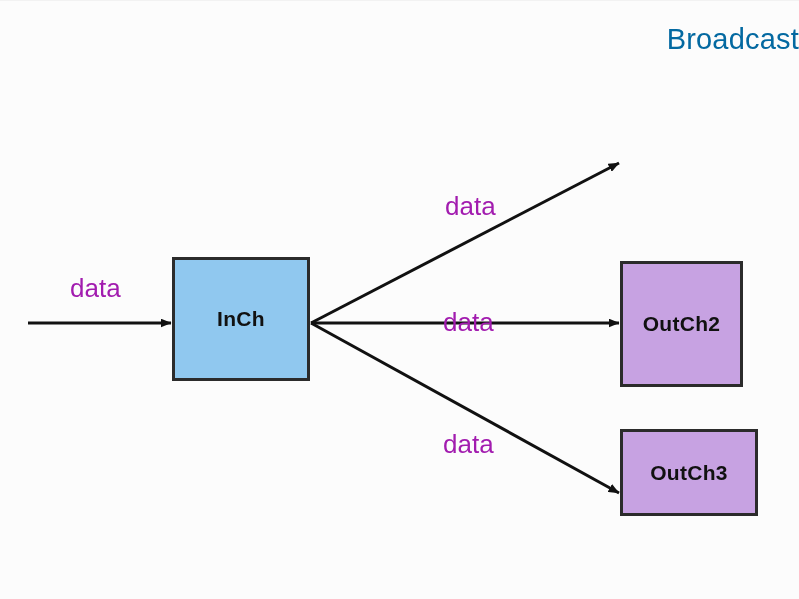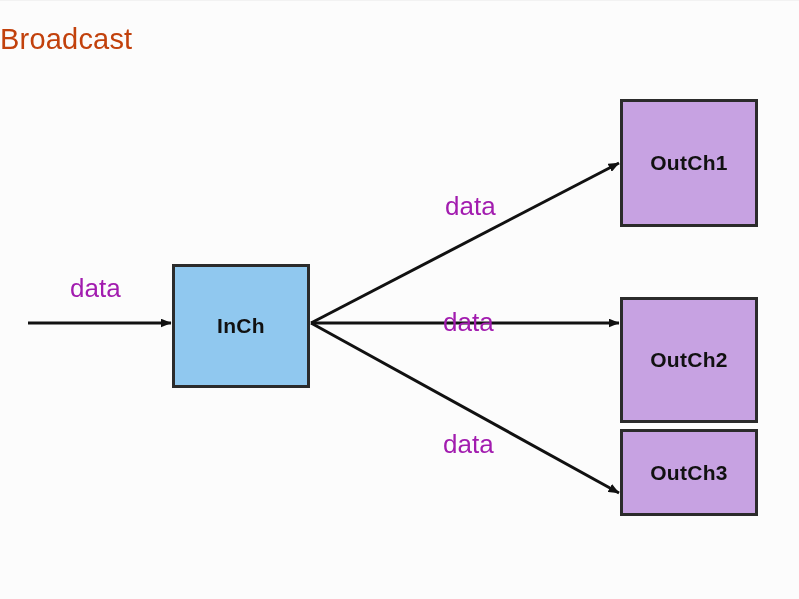--- a/index.html
+++ b/index.html
@@ -19,23 +19,23 @@
     height: 599px;
     background: #fcfcfc;
     border-top: 1px solid #f2f2f2;
     box-sizing: border-box;
   }
   #title {
     position: absolute;
     left: 0;
     top: 22px;
     width: 799px;
-    text-align: left;
+    text-align: right;
     font-size: 29px;
-    color: #c2410c;
+    color: #0369a1;
     font-weight: normal;
     letter-spacing: 0.2px;
   }
   svg#edges {
     position: absolute;
     left: 0;
     top: 0;
     width: 799px;
     height: 599px;
   }
@@ -50,23 +50,23 @@
     font-weight: bold;
     color: #111111;
     letter-spacing: 0.3px;
   }
   .node.in {
     background: #90c8ef;
   }
   .node.out {
     background: #c7a2e2;
   }
-  #node-inch  { left: 172px; top: 263px; width: 138px; height: 124px; }
+  #node-inch  { left: 172px; top: 256px; width: 138px; height: 124px; }
   #node-out1  { left: 620px; top: 98px;  width: 138px; height: 128px; }
-  #node-out2  { left: 620px; top: 260px; width: 138px; height: 126px; margin-top: 36px; }
+  #node-out2  { left: 620px; top: 260px; width: 123px; height: 126px; }
   #node-out3  { left: 620px; top: 428px; width: 138px; height: 87px; }
   .edge-label {
     position: absolute;
     font-size: 26px;
     color: #a21caf;
     white-space: nowrap;
     font-weight: normal;
   }
   #label-in   { left: 70px;  top: 272px; }
   #label-top  { left: 445px; top: 190px; }
@@ -93,23 +93,20 @@
 
     <line x1="311" y1="322" x2="619" y2="322" stroke="#111111" stroke-width="3" marker-end="url(#arrowhead)"></line>
 
     <line x1="311" y1="322" x2="619" y2="492" stroke="#111111" stroke-width="3" marker-end="url(#arrowhead)"></line>
   </svg>
 
   <div class="node in" id="node-inch">
     <span>InCh</span>
   </div>
 
-  <div class="node out" id="node-out1">
-    <span>OutCh1</span>
-  </div>
 
   <div class="node out" id="node-out2">
     <span>OutCh2</span>
   </div>
 
   <div class="node out" id="node-out3">
     <span>OutCh3</span>
   </div>
 
   <div class="edge-label" id="label-in">data</div>

